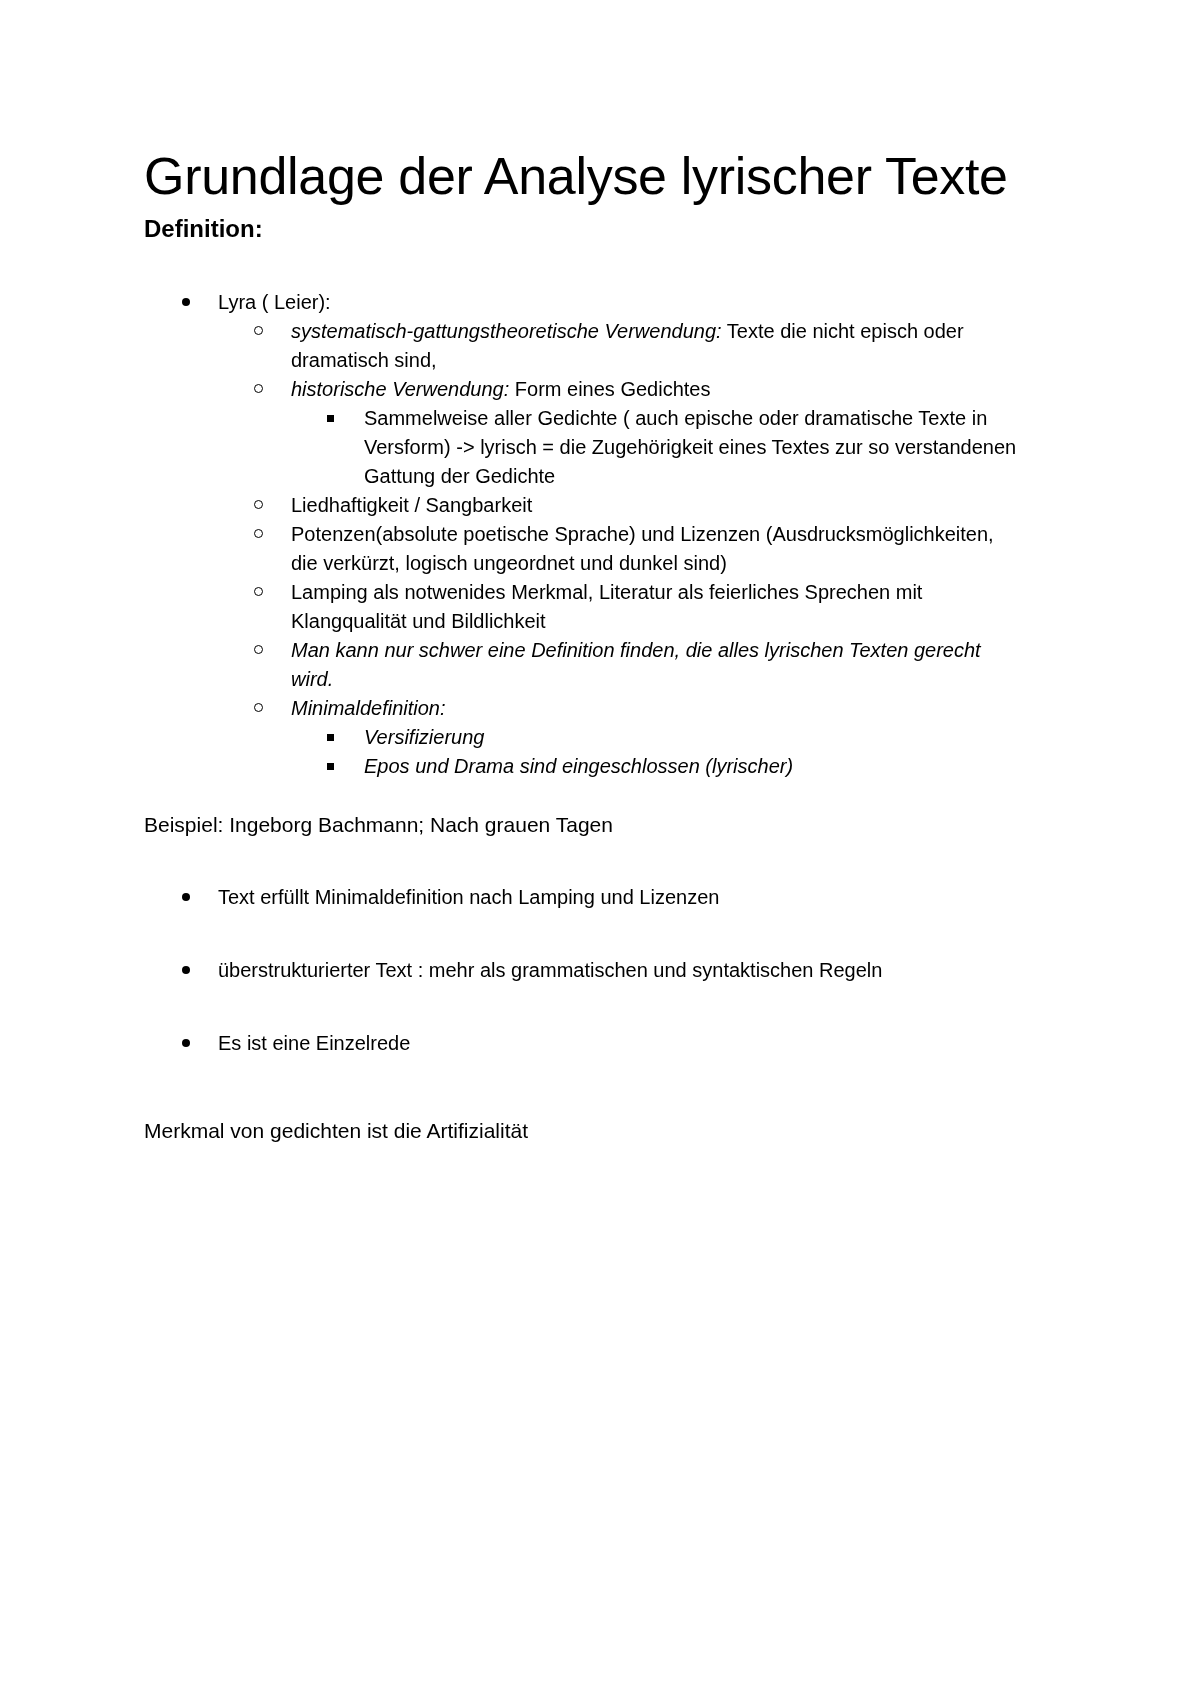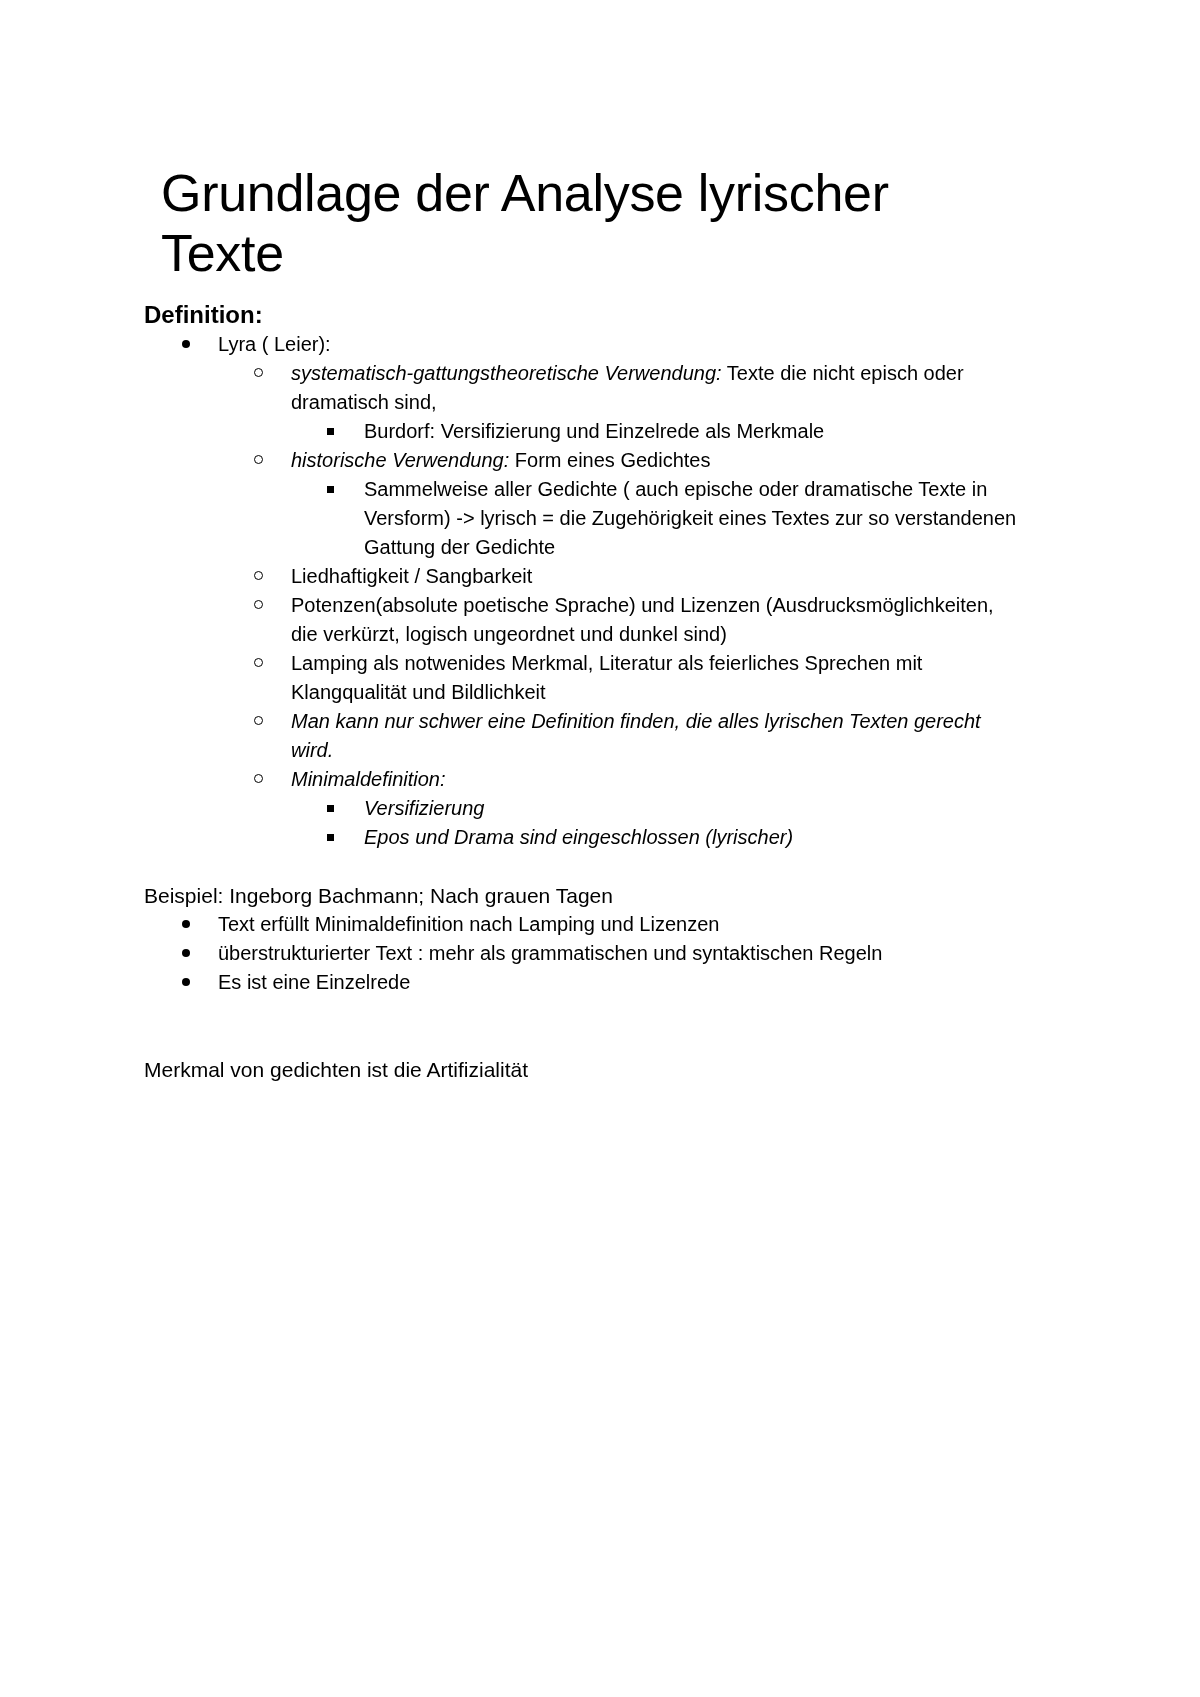--- a/index.html
+++ b/index.html
@@ -1,22 +1,22 @@
 <!DOCTYPE html>
 <html><head>
   <meta charset="utf-8">
   <style>
     html, body { margin: 0; padding: 0; background: #ffffff; }
     body { width: 1200px; height: 1697px; position: relative; overflow: hidden;
            font-family: "Liberation Sans", sans-serif; color: #000000; }
     .page { position: absolute; left: 144px; top: 146px; width: 880px; }
-    .title { font-size: 52px; line-height: 60px; margin: 17px; font-weight: normal; letter-spacing: -0.3px; }
+    .title { font-size: 52px; line-height: 60px; margin: 0; font-weight: normal; letter-spacing: -0.3px; }
     .subhead { font-size: 24px; font-weight: bold; line-height: 30px; margin-top: 8px; }
     .line { font-size: 20px; line-height: 29px; position: relative; }
-    .l1 { padding-left: 74px; }
+    .l1 { padding-left: 74px; margin-top: 44px; }
     .l2 { padding-left: 147px; }
     .l3 { padding-left: 220px; }
     .bullet { position: absolute; top: 0; }
     .l1 .bullet { left: 38px; }
     .l2 .bullet { left: 110px; }
     .l3 .bullet { left: 183px; }
     .dot::before { content: ""; display: inline-block; width: 8px; height: 8px; border-radius: 50%; background: #000; position: relative; top: -3px; }
     .circ::before { content: ""; display: inline-block; width: 7px; height: 7px; border-radius: 50%; border: 1.3px solid #000; position: relative; top: -3px; }
     .sq::before { content: ""; display: inline-block; width: 7px; height: 7px; background: #000; position: relative; top: -3px; }
     .it { font-style: italic; margin-top: 24px; }
@@ -32,24 +32,20 @@
   <div class="subhead">Definition:</div>
 
   <div class="line l1">
     <span class="bullet dot"></span>
     <span>Lyra ( Leier):</span>
   </div>
 
   <div class="line l2">
     <span class="bullet circ"></span>
     <span class="it">systematisch-gattungstheoretische Verwendung:</span><span> Texte die nicht episch oder dramatisch sind,</span>
-  </div>
-  <div class="line l3">
-    <span class="bullet sq"></span>
-    <span>Burdorf: Versifizierung und Einzelrede als Merkmale</span>
   </div>
 
   <div class="line l2">
     <span class="bullet circ"></span>
     <span class="it">historische Verwendung:</span><span> Form eines Gedichtes</span>
   </div>
   <div class="line l3">
     <span class="bullet sq"></span>
     <span>Sammelweise aller Gedichte ( auch epische oder dramatische Texte in Versform) -&gt; lyrisch = die Zugehörigkeit eines Textes zur so verstandenen Gattung der Gedichte</span>
   </div>

